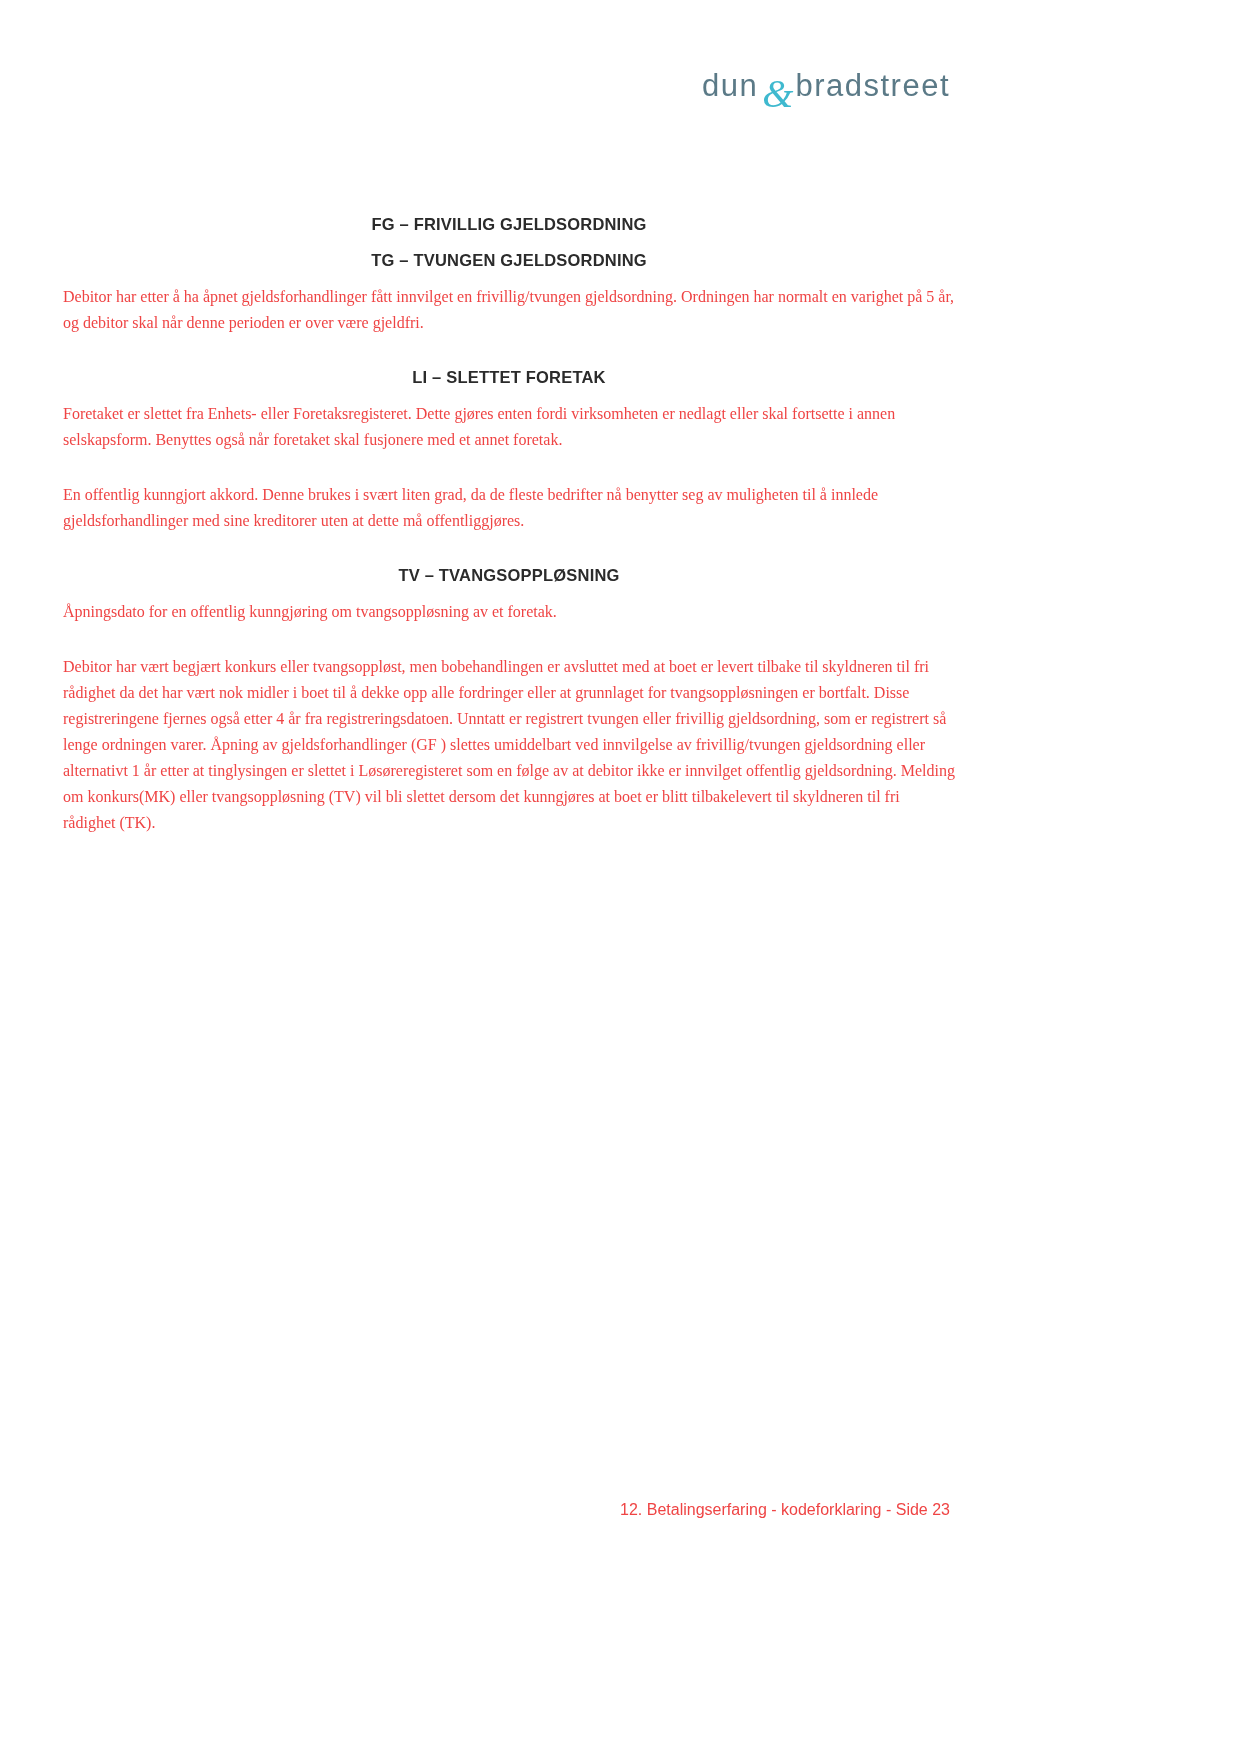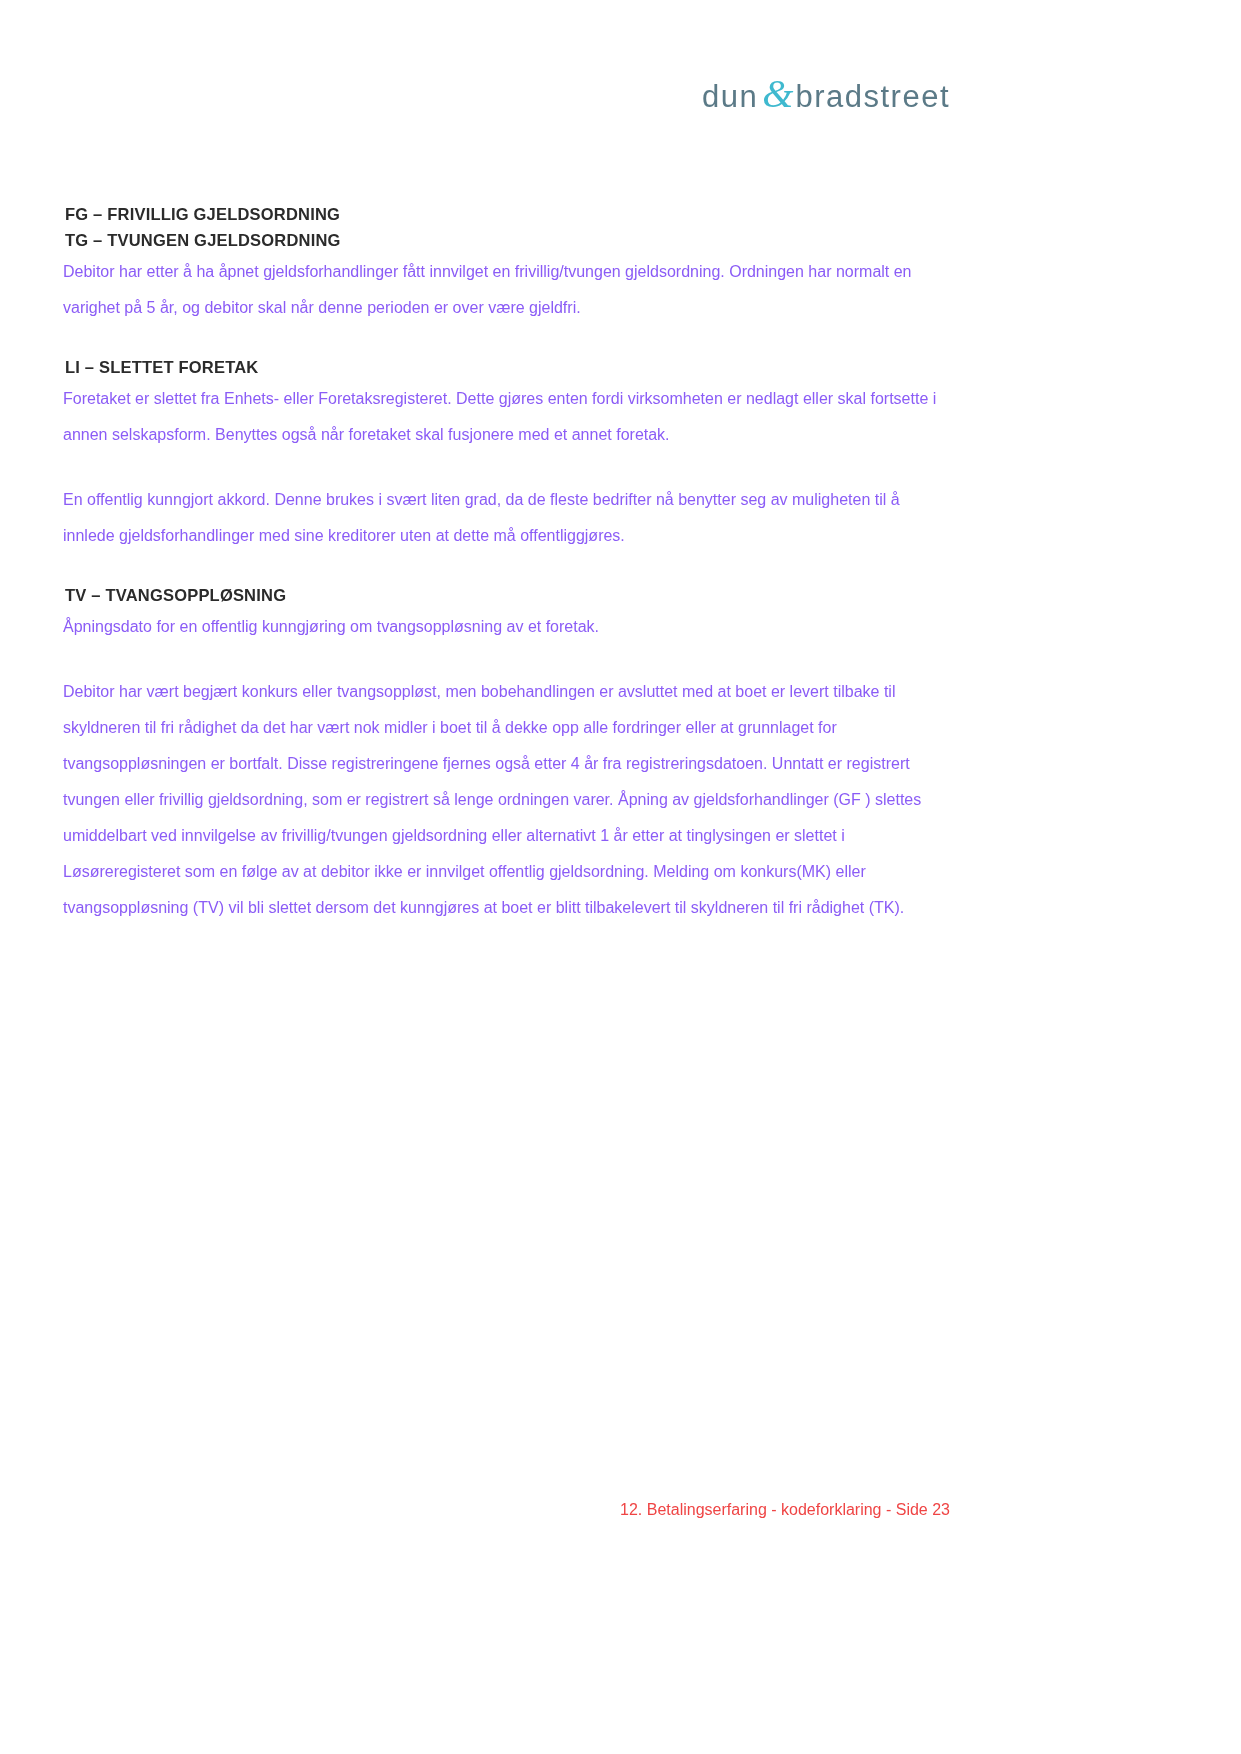--- a/index.html
+++ b/index.html
@@ -16,21 +16,21 @@
     color: #333333;
     overflow: hidden;
   }
 
   
   .logo {
     position: absolute;
     top: 68px;
     right: 291px;
     display: flex;
-    align-items: flex-end;
+    align-items: flex-start;
     white-space: nowrap;
     user-select: none;
   }
   .logo .word {
     font-size: 31px;
     font-weight: 400;
     letter-spacing: 1.5px;
     color: #5b7a87;
   }
   .logo .amp {
@@ -48,32 +48,34 @@
   .content {
     position: absolute;
     top: 200px;
     left: 63px;
     width: 892px;
   }
   .section {
     margin-bottom: 29px;
   }
   .section h2 {
-    margin: 2px;
+    margin: 12px;
     font-size: 16.5px;
     line-height: 24px;
     font-weight: bold;
     color: #2b2b2b;
     letter-spacing: 0.2px;
+    text-align: center;
   }
   .section p {
     margin: 2px 0 0 0;
     font-size: 16px;
-    line-height: 36px;
-    color: #8b5cf6;
+    line-height: 26px;
+    color: #ef4444;
+    font-family: Liberation Serif, serif;
   }
 
   
   .footer {
     position: absolute;
     top: 1501px;
     right: 291px;
     font-size: 16px;
     color: #ef4444;
     white-space: nowrap;

